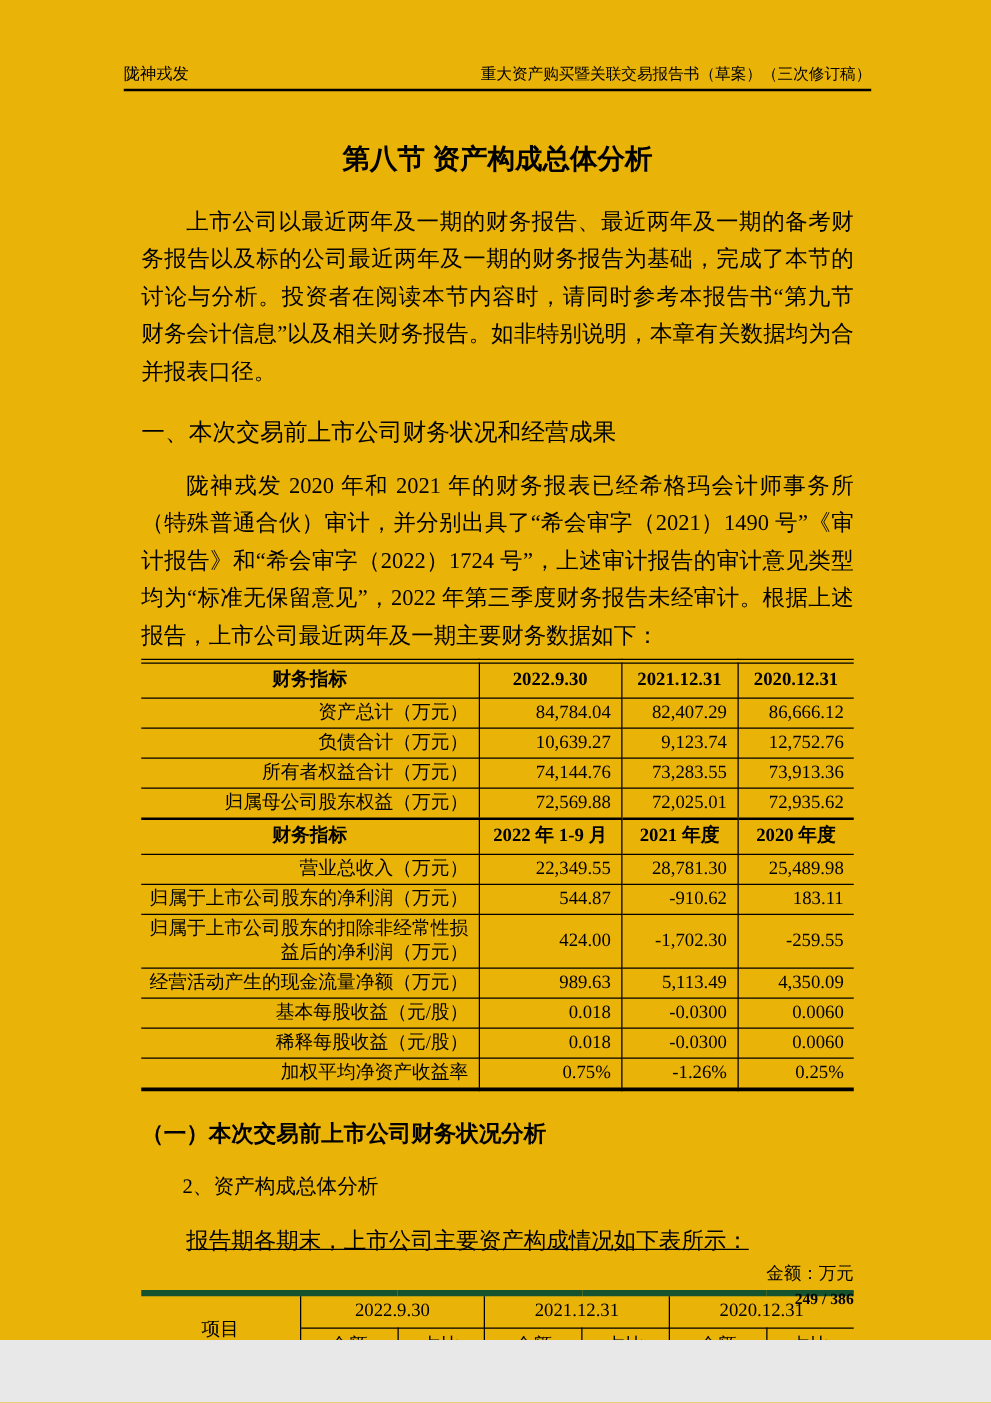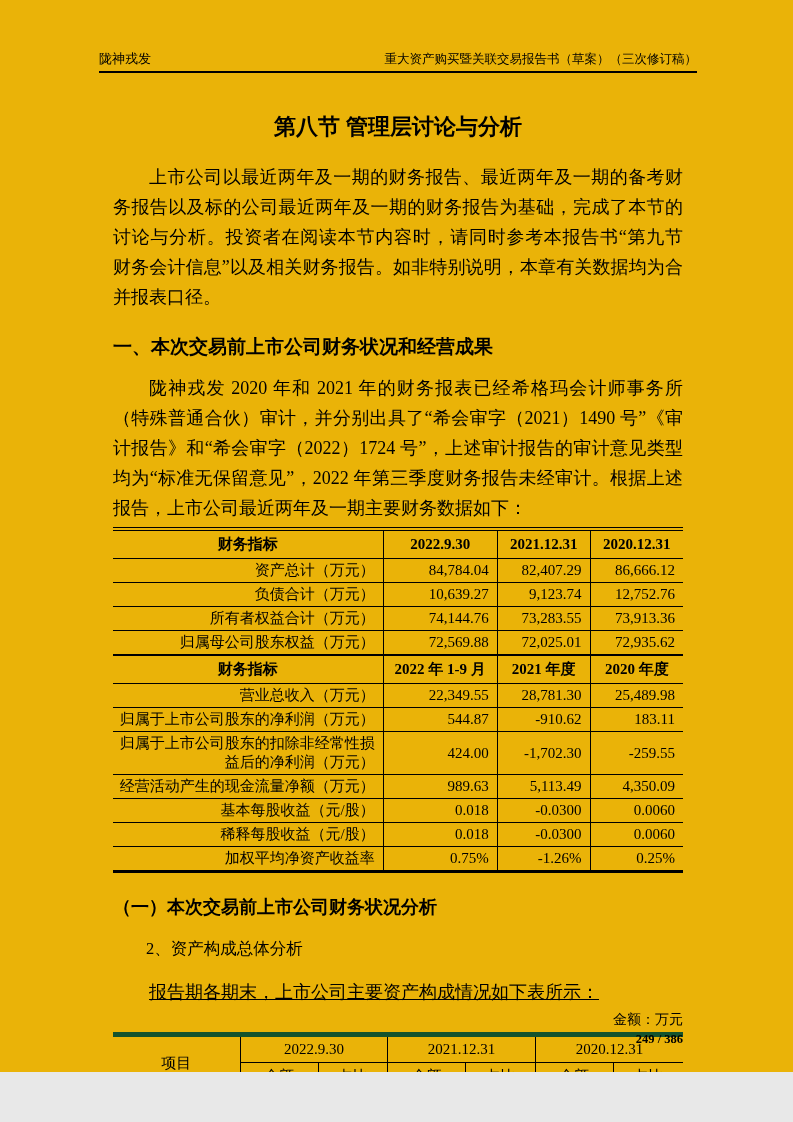--- a/index.html
+++ b/index.html
@@ -28,21 +28,21 @@
     font-weight: bold; font-size: 22px; line-height: 30px;
     text-align: center; margin-top: 12px;
   }
   .body-para {
     font-size: 18px; line-height: 30px;
     text-align: justify; text-indent: 2em;
   }
   .para-1 { margin-top: 20px; }
   .h2 {
     font-family: "Liberation Sans", "DejaVu Sans", sans-serif;
-    font-weight: bold; font-size: 19px; line-height: 26px;
+    font-weight: normal; font-size: 19px; line-height: 26px;
     margin-top: 22px;
   }
   .para-2 { margin-top: 13px; }
   .h3 {
     font-family: "Liberation Sans", "DejaVu Sans", sans-serif;
     font-weight: bold; font-size: 18px; line-height: 25px;
     margin-top: 22px;
   }
   .list-item-1 {
     font-size: 16.5px; line-height: 24px;
@@ -101,21 +101,21 @@
 
 <div class="page">
 
   <div class="doc-header">
     <span class="hdr-left">陇神戎发</span>
     <span class="hdr-right">重大资产购买暨关联交易报告书（草案）（三次修订稿）</span>
   </div>
 
   <div class="content">
 
-    <div class="doc-title">第八节 管理层讨论与分析</div>
+    <div class="doc-title">第八节 资产构成总体分析</div>
 
     <p class="body-para para-1">上市公司以最近两年及一期的财务报告、最近两年及一期的备考财务报告以及标的公司最近两年及一期的财务报告为基础，完成了本节的讨论与分析。投资者在阅读本节内容时，请同时参考本报告书“第九节 财务会计信息”以及相关财务报告。如非特别说明，本章有关数据均为合并报表口径。</p>
 
     <div class="h2">一、本次交易前上市公司财务状况和经营成果</div>
 
     <p class="body-para para-2">陇神戎发 2020 年和 2021 年的财务报表已经希格玛会计师事务所（特殊普通合伙）审计，并分别出具了“希会审字（2021）1490 号”《审计报告》和“希会审字（2022）1724 号”，上述审计报告的审计意见类型均为“标准无保留意见”，2022 年第三季度财务报告未经审计。根据上述报告，上市公司最近两年及一期主要财务数据如下：</p>
 
     <table class="fin">
       <colgroup>
         <col style="width:47.4%">

